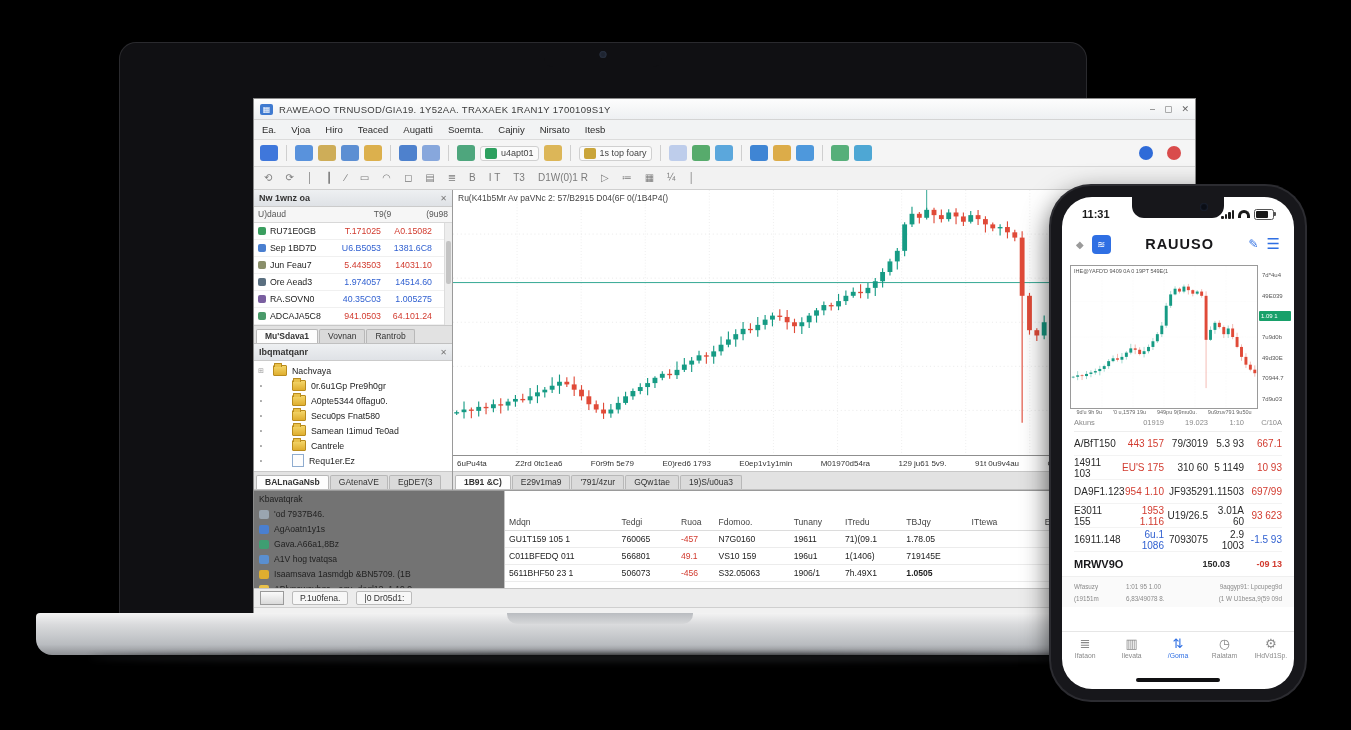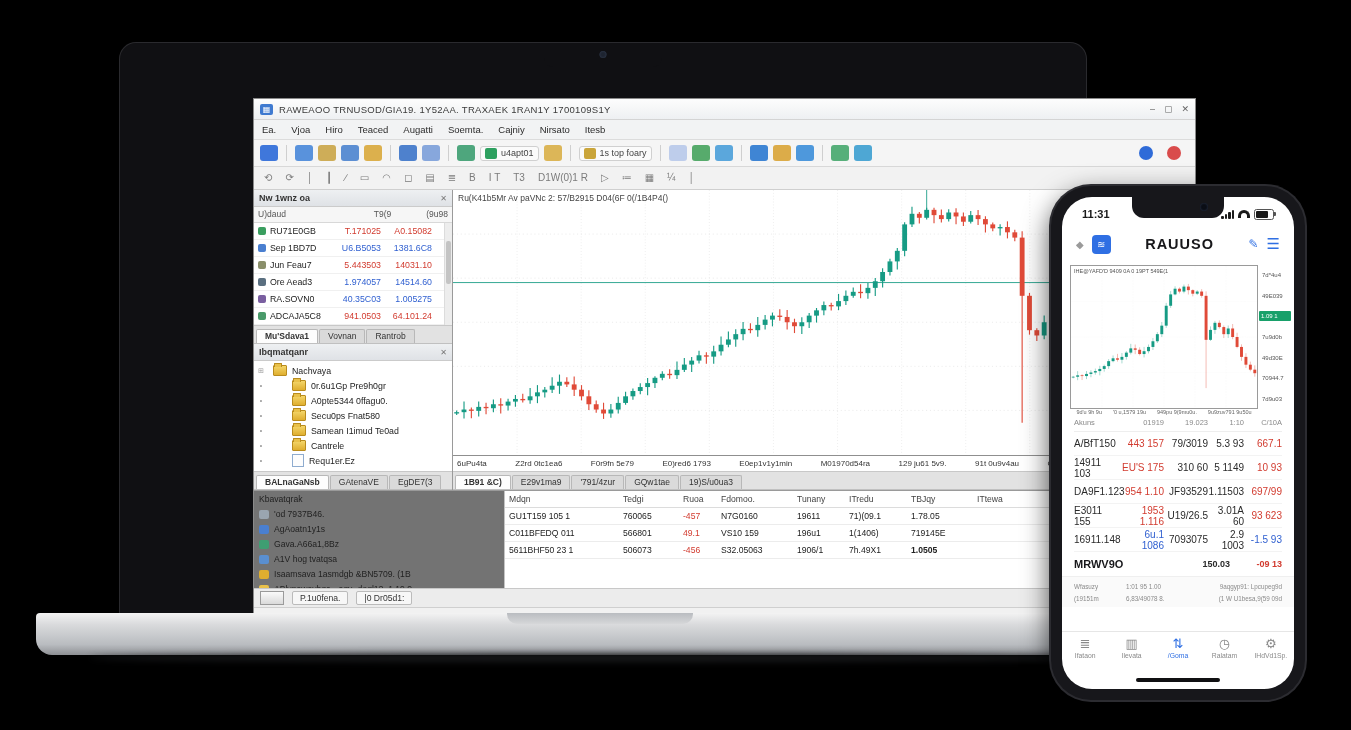--- a/index.html
+++ b/index.html
@@ -93,21 +93,21 @@
   .ytag{position:absolute;left:0;width:100%;height:13px;background:#18a08a;color:#fff;font-size:8px;
     line-height:13px;padding-left:3px;box-sizing:border-box;transform:translateY(-50%);}
   .xaxis{height:15px;border-top:1px solid #8f8f8f;display:flex;align-items:center;
     justify-content:space-between;padding:0 8px 0 4px;flex:0 0 auto;background:#fff;}
   .xlab{font-size:8px;color:#333;white-space:nowrap;}
 
   .terminal{height:97px;flex:0 0 auto;border-top:1px solid #9a9a9a;display:flex;min-height:0;}
   .term-left{width:250px;flex:0 0 auto;border-right:1px solid #c4c4c4;background:#737373;padding-top:1px;overflow:hidden;}
   .tl-row{height:15px;display:flex;align-items:center;gap:5px;font-size:8.6px;color:#222;padding-left:5px;white-space:nowrap;}
   .tl-ico{width:10px;height:9px;border-radius:2px;flex:0 0 auto;}
-  .term-right{flex:1 1 auto;display:flex;min-width:0;background:#fff;}
+  .term-right{flex:1 1 auto;display:flex;flex-direction:column;min-width:0;background:#fff;margin-top:23px;}
   .tt-head,.tt-row{display:flex;height:16px;align-items:center;border-bottom:1px solid #ececec;}
   .tt-head{color:#444;border-bottom:1px solid #dcdcdc;}
   .tt-cell{font-size:8.6px;padding:0 4px;box-sizing:border-box;white-space:nowrap;overflow:hidden;}
   .tt-totals{height:17px;margin-top:auto;background:#dcdcdc;border-top:1px solid #c0c0c0;display:flex;
     align-items:center;gap:22px;padding:0 10px;font-size:8.8px;color:#222;font-weight:bold;}
   .tt-totals .tred{margin-left:auto;color:#c5352a;}
 
   .term-tabs{height:18px;flex:0 0 auto;background:#ececec;border-top:1px solid #c8c8c8;display:flex;
     align-items:center;padding:0 6px;gap:8px;}
   .term-tabs .tico{width:22px;height:12px;background:linear-gradient(#fafafa,#dadada);border:1px solid #9a9a9a;}

